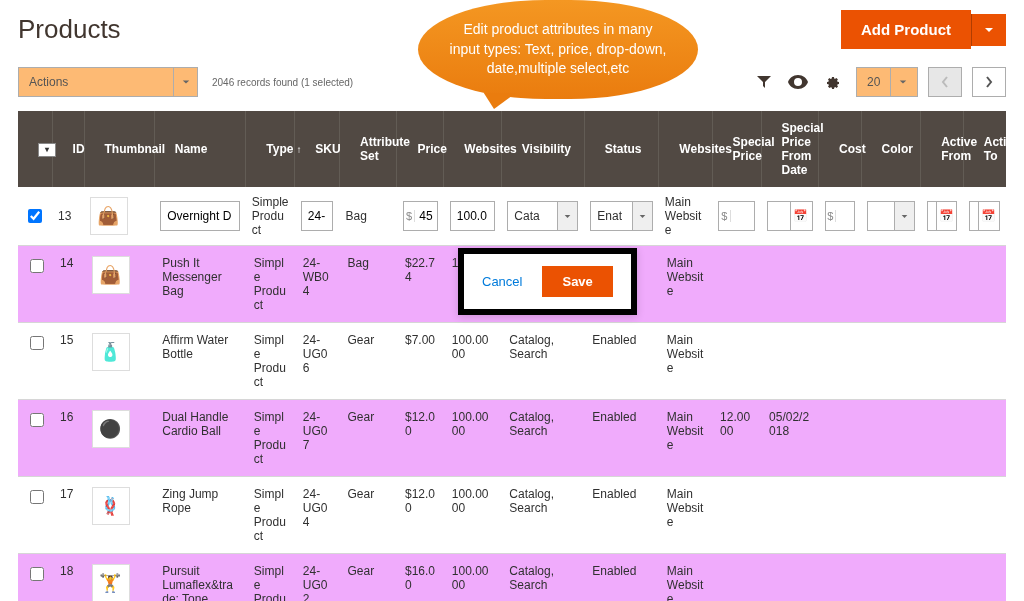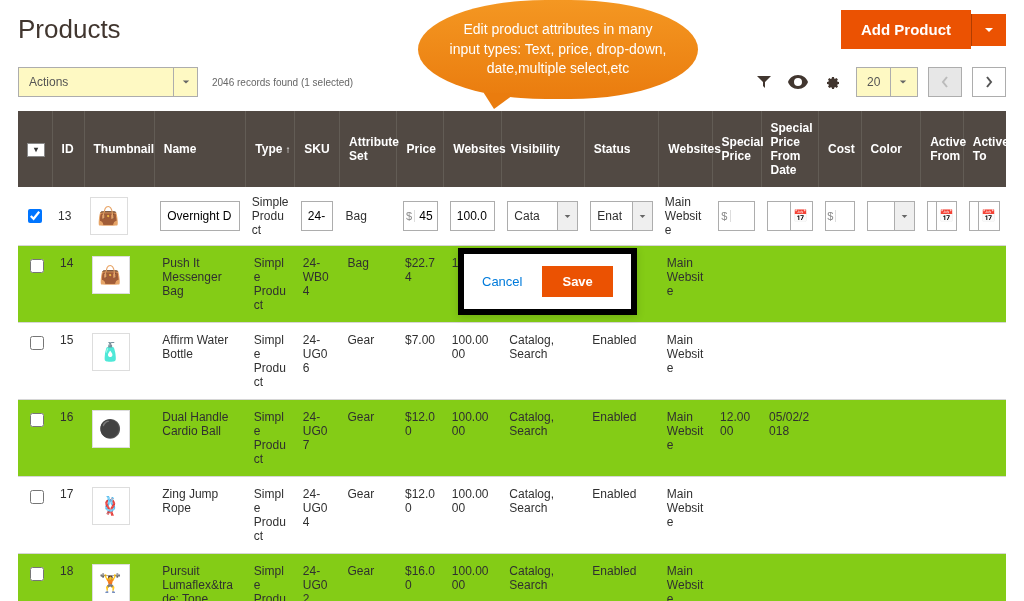--- a/index.html
+++ b/index.html
@@ -14,34 +14,34 @@
   }
   *{box-sizing:border-box;font-family:Helvetica,Arial,sans-serif;}
   body{margin:0;padding:10px 18px;color:var(--text);font-size:12px;}
   
   .titlebar{display:flex;align-items:center;margin-bottom:18px;}
   .page-title{font-size:26px;font-weight:400;color:#41362f;}
   .spacer{flex:1;}
   .btn-primary{background:var(--orange);color:#fff;border:none;padding:11px 20px;font-size:15px;font-weight:600;cursor:pointer;}
   .btn-primary-split{background:var(--orange);color:#fff;border:none;border-left:1px solid rgba(0,0,0,.25);padding:11px 12px;cursor:pointer;}
   .toolbar{display:flex;align-items:center;gap:14px;margin-bottom:14px;}
-  .select-box{display:flex;align-items:center;border:1px solid #adadad;background:#fef9c3;height:30px;}
+  .select-box{display:flex;align-items:center;border:1px solid #adadad;background:#fdba74;height:30px;}
   .select-box .lbl{padding:0 10px;font-size:12px;color:#555;}
   .select-box .caret{border-left:1px solid #adadad;width:24px;height:100%;display:flex;align-items:center;justify-content:center;cursor:pointer;}
   .records{font-size:10px;color:#666;}
   .icon-btn{width:20px;height:20px;display:flex;align-items:center;justify-content:center;cursor:pointer;color:#41362f;}
   .pager-group{display:flex;align-items:center;gap:10px;}
   .pager-btn{width:34px;height:30px;border:1px solid #adadad;background:#e7e7e7;display:flex;align-items:center;justify-content:center;cursor:pointer;color:#666;}
   .pager-btn.enabled{background:#fff;color:#333;}
   
   .grid{width:100%;border-collapse:collapse;table-layout:fixed;}
-  .grid thead th{background:var(--header-bg);color:var(--header-txt);font-size:12px;font-weight:600;text-align:left;padding:10px 9px;border-right:1px solid #625c55;white-space:normal;vertical-align:middle;}
+  .grid thead th{background:var(--header-bg);color:var(--header-txt);font-size:12px;font-weight:600;text-align:left;padding:10px 20px;border-right:1px solid #625c55;white-space:normal;vertical-align:middle;}
   .grid thead th:last-child{border-right:none;}
   .grid tbody td{padding:10px 8px;font-size:12px;vertical-align:top;border-bottom:1px solid #d6d6d6;word-wrap:break-word;}
-  .grid tbody tr.alt{background:#84cc16;}
+  .grid tbody tr.alt{background:#f0abfc;}
   .grid tbody tr.edit-row td{background:#fff;vertical-align:middle;padding:8px 6px;}
   .thumb{width:38px;height:38px;border:1px solid #ddd;background:#fff;display:flex;align-items:center;justify-content:center;font-size:18px;color:#999;}
   input[type=checkbox]{width:14px;height:14px;}
   .txt-input{width:100%;height:30px;border:1px solid #adadad;padding:0 6px;font-size:12px;}
   .mini-select{display:flex;align-items:center;border:1px solid #adadad;height:30px;background:#fff;}
   .mini-select .v{flex:1;padding:0 6px;font-size:12px;overflow:hidden;text-overflow:ellipsis;white-space:nowrap;}
   .mini-select .dd{width:20px;height:100%;border-left:1px solid #adadad;background:#efefef;display:flex;align-items:center;justify-content:center;cursor:pointer;}
   .currency{display:flex;align-items:center;border:1px solid #adadad;height:30px;background:#fff;}
   .currency .sym{width:20px;text-align:center;color:#888;border-right:1px solid #ddd;font-size:11px;}
   .currency input{border:none;width:100%;height:100%;padding:0 4px;font-size:12px;outline:none;}

